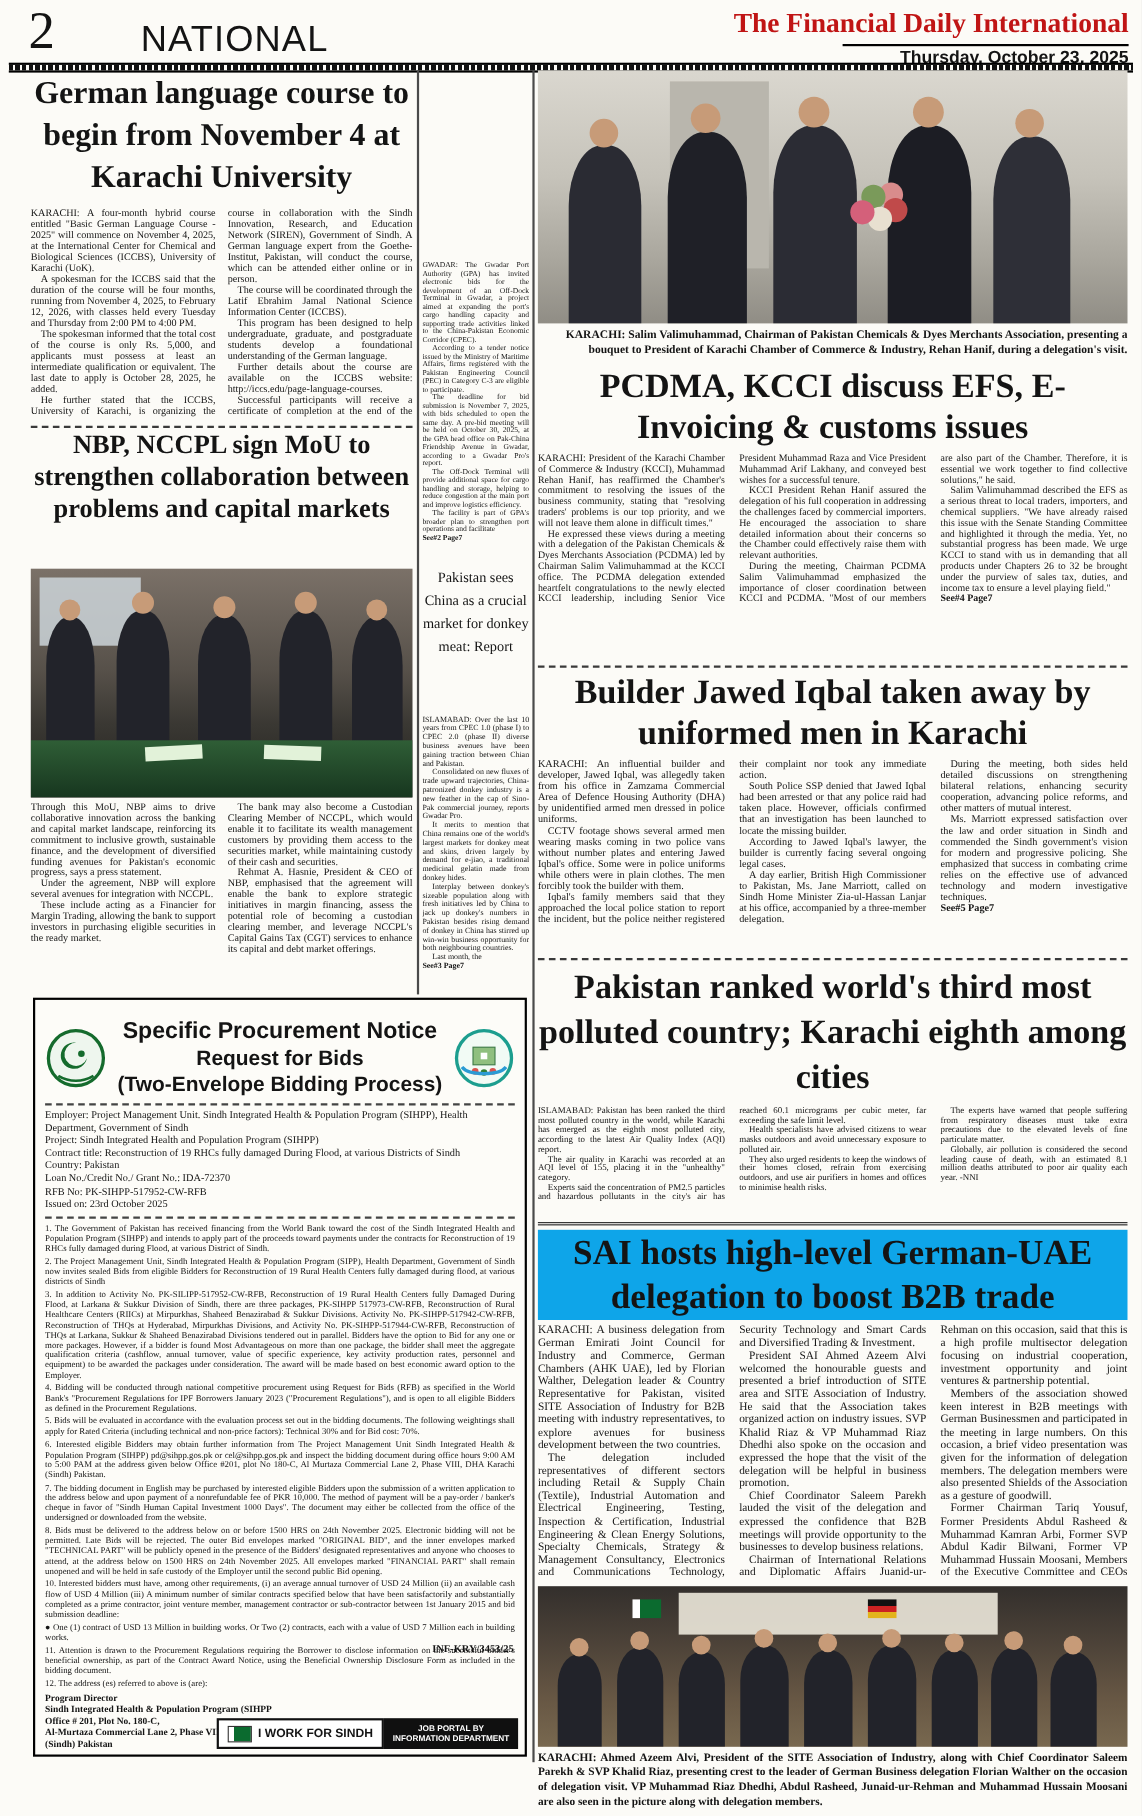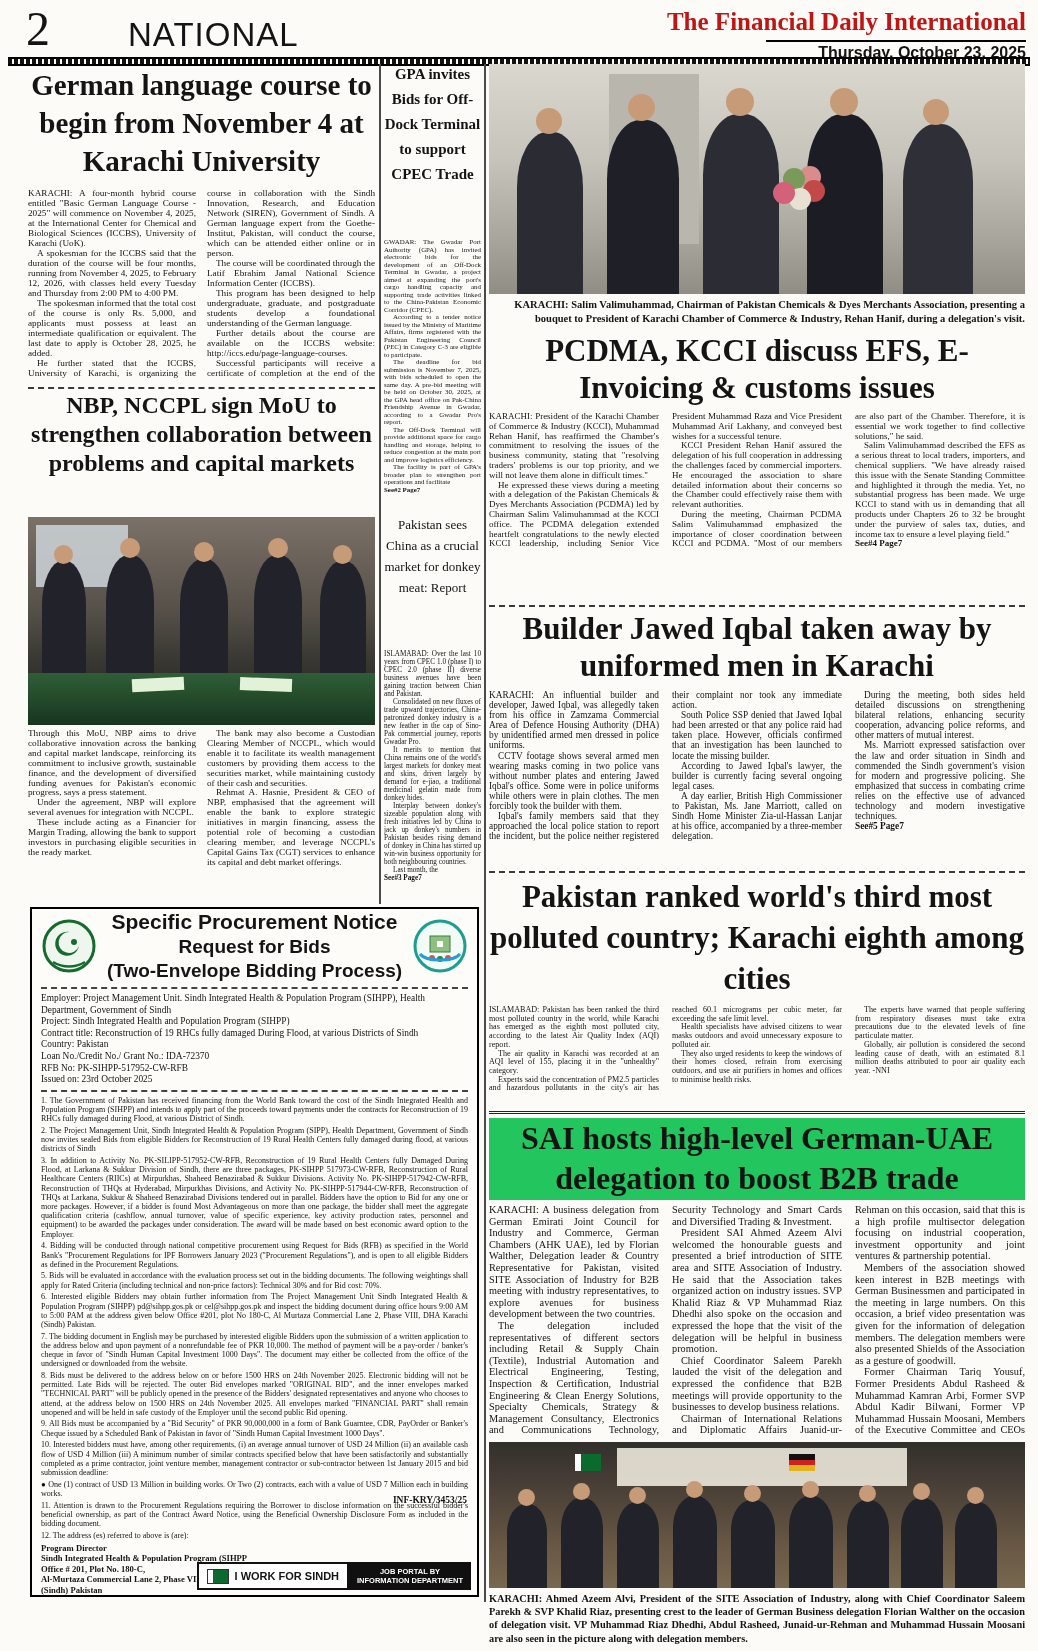--- a/index.html
+++ b/index.html
@@ -20,21 +20,21 @@
   .hdash2{border-top:3px double #222;height:0}
   .vrule{width:0;border-left:2px solid #4a4a4a}
   .bigrule{height:9px;border-top:2px solid #000;border-bottom:2px solid #000;
            background:repeating-linear-gradient(90deg,#111 0 4px,#fcfbf7 4px 6px)}
   .sans{font-family:"Liberation Sans",sans-serif}
   
   .photo{overflow:hidden}
   .pp{position:absolute;border-radius:46% 46% 0 0 / 34% 34% 0 0;background:#22232a}
   .ph{position:absolute;border-radius:50%;background:#c79b78}
   
-  #notice{border:2px solid #000;background:#fdfcf8;padding:0 9px;overflow:hidden}
+  #notice{border:2px solid #000;background:#fdfcf8;padding:16px 9px;overflow:hidden}
   .nhead{display:flex;align-items:center;border-bottom:2px dashed #444;padding-bottom:4px}
   .ntitle{flex:1;text-align:center;font-family:"Liberation Sans",sans-serif;font-weight:bold}
   .nt1{font-size:21px;line-height:26px}
   .nt2{font-size:19px;line-height:24px}
   .nt3{font-size:19px;line-height:24px}
   .nmeta{border-bottom:2px dashed #444;padding:4px 0}
   .nmeta div{font-size:9.4px;line-height:11.6px}
   .mb{font-weight:normal}
   .nitems{padding-top:4px;text-align:justify}
   .nitems p{font-size:8px;line-height:9.2px;margin:0 0 2.5px}
@@ -95,21 +95,20 @@
   </div>
   <div class="abs body c2" style="left:28px;top:729px;width:347px;height:176px;font-size:9.2px;line-height:9.9px">
     <p>Through this MoU, NBP aims to drive collaborative innovation across the banking and capital market landscape, reinforcing its commitment to inclusive growth, sustainable finance, and the development of diversified funding avenues for Pakistan's economic progress, says a press statement.</p>
     <p>Under the agreement, NBP will explore several avenues for integration with NCCPL.</p>
     <p>These include acting as a Financier for Margin Trading, allowing the bank to support investors in purchasing eligible securities in the ready market.</p>
     <p>The bank may also become a Custodian Clearing Member of NCCPL, which would enable it to facilitate its wealth management customers by providing them access to the securities market, while maintaining custody of their cash and securities.</p>
     <p>Rehmat A. Hasnie, President &amp; CEO of NBP, emphasised that the agreement will enable the bank to explore strategic initiatives in margin financing, assess the potential role of becoming a custodian clearing member, and leverage NCCPL's Capital Gains Tax (CGT) services to enhance its capital and debt market offerings.</p>
 
   </div>
 
-  <div class="abs hl" style="left:384px;top:62px;width:97px;height:152px;font-size:15px;line-height:25px">GPA invites Bids for Off-Dock Terminal to support CPEC Trade</div>
   <div class="abs body" style="left:384px;top:238px;width:97px;height:272px;font-size:6.9px;line-height:7.5px">
     <p><b class="dl">GWADAR:</b> <span>The Gwadar Port Authority (GPA) has invited electronic bids for the development of an Off-Dock Terminal in Gwadar, a project aimed at expanding the port's cargo handling capacity and supporting trade activities linked to the China-Pakistan Economic Corridor (CPEC).</span></p>
     <p>According to a tender notice issued by the Ministry of Maritime Affairs, firms registered with the Pakistan Engineering Council (PEC) in Category C-3 are eligible to participate.</p>
     <p>The deadline for bid submission is November 7, 2025, with bids scheduled to open the same day. A pre-bid meeting will be held on October 30, 2025, at the GPA head office on Pak-China Friendship Avenue in Gwadar, according to a Gwadar Pro's report.</p>
     <p>The Off-Dock Terminal will provide additional space for cargo handling and storage, helping to reduce congestion at the main port and improve logistics efficiency.</p>
     <p>The facility is part of GPA's broader plan to strengthen port operations and facilitate</p>
     <p class="see">See#2 Page7</p>
   </div>
 
   <div class="abs hl" style="left:384px;top:514px;width:97px;height:132px;font-size:13px;line-height:21px;font-weight:normal">Pakistan sees China as a crucial market for donkey meat: Report</div>
@@ -171,21 +170,21 @@
     <p>The air quality in Karachi was recorded at an AQI level of 155, placing it in the "unhealthy" category.</p>
     <p>Experts said the concentration of PM2.5 particles and hazardous pollutants in the city's air has reached 60.1 micrograms per cubic meter, far exceeding the safe limit level.</p>
     <p>Health specialists have advised citizens to wear masks outdoors and avoid unnecessary exposure to polluted air.</p>
     <p>They also urged residents to keep the windows of their homes closed, refrain from exercising outdoors, and use air purifiers in homes and offices to minimise health risks.</p>
     <p>The experts have warned that people suffering from respiratory diseases must take extra precautions due to the elevated levels of fine particulate matter.</p>
     <p>Globally, air pollution is considered the second leading cause of death, with an estimated 8.1 million deaths attributed to poor air quality each year. -NNI</p>
   </div>
 
   <div class="abs hdash2" style="left:489px;top:1111px;width:536px"></div>
 
-  <div class="abs hl" style="left:489px;top:1118px;width:536px;height:82px;font-size:32px;line-height:40px;background:#22c55e">SAI hosts high-level German-UAE delegation to boost B2B trade</div>
+  <div class="abs hl" style="left:489px;top:1118px;width:536px;height:82px;font-size:32px;line-height:40px;background:#0ea5e9">SAI hosts high-level German-UAE delegation to boost B2B trade</div>
   <div class="abs body c3" style="left:489px;top:1204px;width:536px;height:234px;font-size:10.3px;line-height:11.6px">
     <p><b class="dl">KARACHI:</b> <span>A business delegation from German Emirati Joint Council for Industry and Commerce, German Chambers (AHK UAE), led by Florian Walther, Delegation leader &amp; Country Representative for Pakistan, visited SITE Association of Industry for B2B meeting with industry representatives, to explore avenues for business development between the two countries.</span></p>
     <p>The delegation included representatives of different sectors including Retail &amp; Supply Chain (Textile), Industrial Automation and Electrical Engineering, Testing, Inspection &amp; Certification, Industrial Engineering &amp; Clean Energy Solutions, Specialty Chemicals, Strategy &amp; Management Consultancy, Electronics and Communications Technology, Security Technology and Smart Cards and Diversified Trading &amp; Investment.</p>
     <p>President SAI Ahmed Azeem Alvi welcomed the honourable guests and presented a brief introduction of SITE area and SITE Association of Industry. He said that the Association takes organized action on industry issues. SVP Khalid Riaz &amp; VP Muhammad Riaz Dhedhi also spoke on the occasion and expressed the hope that the visit of the delegation will be helpful in business promotion.</p>
     <p>Chief Coordinator Saleem Parekh lauded the visit of the delegation and expressed the confidence that B2B meetings will provide opportunity to the businesses to develop business relations.</p>
     <p>Chairman of International Relations and Diplomatic Affairs Juanid-ur-Rehman on this occasion, said that this is a high profile multisector delegation focusing on industrial cooperation, investment opportunity and joint ventures &amp; partnership potential.</p>
     <p>Members of the association showed keen interest in B2B meetings with German Businessmen and participated in the meeting in large numbers. On this occasion, a brief video presentation was given for the information of delegation members. The delegation members were also presented Shields of the Association as a gesture of goodwill.</p>
     <p>Former Chairman Tariq Yousuf, Former Presidents Abdul Rasheed &amp; Muhammad Kamran Arbi, Former SVP Abdul Kadir Bilwani, Former VP Muhammad Hussain Moosani, Members of the Executive Committee and CEOs of many reputed industries were present in the meeting.</p>
   </div>
 
@@ -250,21 +249,20 @@
 
     <div class="nitems">
       <p>1. The Government of Pakistan has received financing from the World Bank toward the cost of the Sindh Integrated Health and Population Program (SIHPP) and intends to apply part of the proceeds toward payments under the contracts for Reconstruction of 19 RHCs fully damaged during Flood, at various District of Sindh.</p>
       <p>2. The Project Management Unit, Sindh Integrated Health &amp; Population Program (SIPP), Health Department, Government of Sindh now invites sealed Bids from eligible Bidders for Reconstruction of 19 Rural Health Centers fully damaged during flood, at various districts of Sindh</p>
       <p>3. In addition to Activity No. PK-SILIPP-517952-CW-RFB, Reconstruction of 19 Rural Health Centers fully Damaged During Flood, at Larkana &amp; Sukkur Division of Sindh, there are three packages, PK-SIHPP 517973-CW-RFB, Reconstruction of Rural Healthcare Centers (RIICs) at Mirpurkhas, Shaheed Benazirabad &amp; Sukkur Divisions. Activity No. PK-SIHPP-517942-CW-RFB, Reconstruction of THQs at Hyderabad, Mirpurkhas Divisions, and Activity No. PK-SIHPP-517944-CW-RFB, Reconstruction of THQs at Larkana, Sukkur &amp; Shaheed Benazirabad Divisions tendered out in parallel. Bidders have the option to Bid for any one or more packages. However, if a bidder is found Most Advantageous on more than one package, the bidder shall meet the aggregate qualification criteria (cashflow, annual turnover, value of specific experience, key activity production rates, personnel and equipment) to be awarded the packages under consideration. The award will be made based on best economic award option to the Employer.</p>
       <p>4. Bidding will be conducted through national competitive procurement using Request for Bids (RFB) as specified in the World Bank's "Procurement Regulations for IPF Borrowers January 2023 ("Procurement Regulations"), and is open to all eligible Bidders as defined in the Procurement Regulations.</p>
       <p>5. Bids will be evaluated in accordance with the evaluation process set out in the bidding documents. The following weightings shall apply for Rated Criteria (including technical and non-price factors): Technical 30% and for Bid cost: 70%.</p>
       <p>6. Interested eligible Bidders may obtain further information from The Project Management Unit Sindh Integrated Health &amp; Population Program (SIHPP) pd@sihpp.gos.pk or cel@sihpp.gos.pk and inspect the bidding document during office hours 9:00 AM to 5:00 PAM at the address given below Office #201, plot No 180-C, Al Murtaza Commercial Lane 2, Phase VIII, DHA Karachi (Sindh) Pakistan.</p>
       <p>7. The bidding document in English may be purchased by interested eligible Bidders upon the submission of a written application to the address below and upon payment of a nonrefundable fee of PKR 10,000. The method of payment will be a pay-order / banker's cheque in favor of "Sindh Human Capital Investment 1000 Days". The document may either be collected from the office of the undersigned or downloaded from the website.</p>
       <p>8. Bids must be delivered to the address below on or before 1500 HRS on 24th November 2025. Electronic bidding will not be permitted. Late Bids will be rejected. The outer Bid envelopes marked "ORIGINAL BID", and the inner envelopes marked "TECHNICAL PART" will be publicly opened in the presence of the Bidders' designated representatives and anyone who chooses to attend, at the address below on 1500 HRS on 24th November 2025. All envelopes marked "FINANCIAL PART" shall remain unopened and will be held in safe custody of the Employer until the second public Bid opening.</p>
-      <p>9. All Bids must be accompanied by a "Bid Security" of PKR 90,000,000 in a form of Bank Guarntee, CDR, PayOrder or Banker's Cheque issued by a Scheduled Bank of Pakistan in favor of "Sindh Human Capital Investment 1000 Days".</p>
       <p>10. Interested bidders must have, among other requirements, (i) an average annual turnover of USD 24 Million (ii) an available cash flow of USD 4 Million (iii) A minimum number of similar contracts specified below that have been satisfactorily and substantially completed as a prime contractor, joint venture member, management contractor or sub-contractor between 1st January 2015 and bid submission deadline:</p>
       <p>● One (1) contract of USD 13 Million in building works. Or Two (2) contracts, each with a value of USD 7 Million each in building works.</p>
       <p>11. Attention is drawn to the Procurement Regulations requiring the Borrower to disclose information on the successful bidder's beneficial ownership, as part of the Contract Award Notice, using the Beneficial Ownership Disclosure Form as included in the bidding document.</p>
       <p>12. The address (es) referred to above is (are):</p>
     </div>
 
     <div class="contact" style="margin-top:3px">
       <div>Program Director</div>
       <div>Sindh Integrated Health &amp; Population Program (SIHPP</div>
       <div>Office # 201, Plot No. 180-C,</div>

